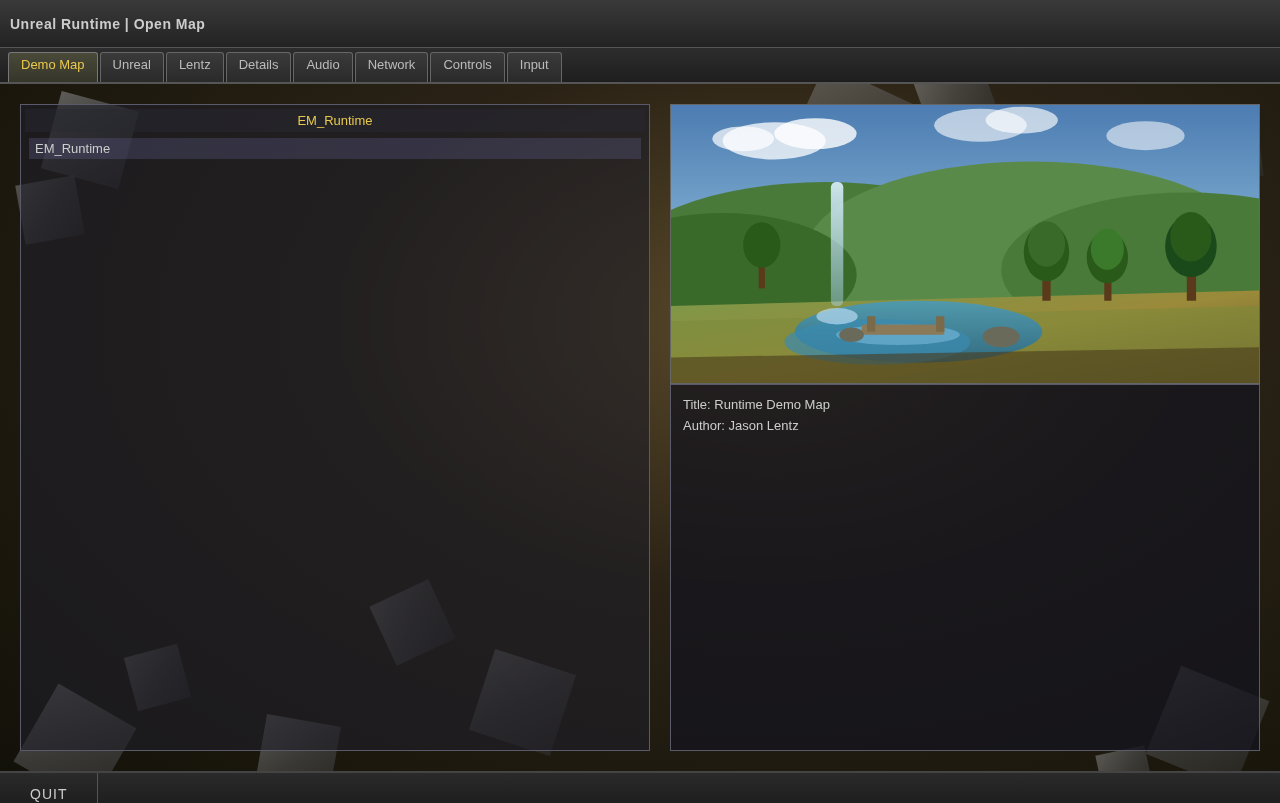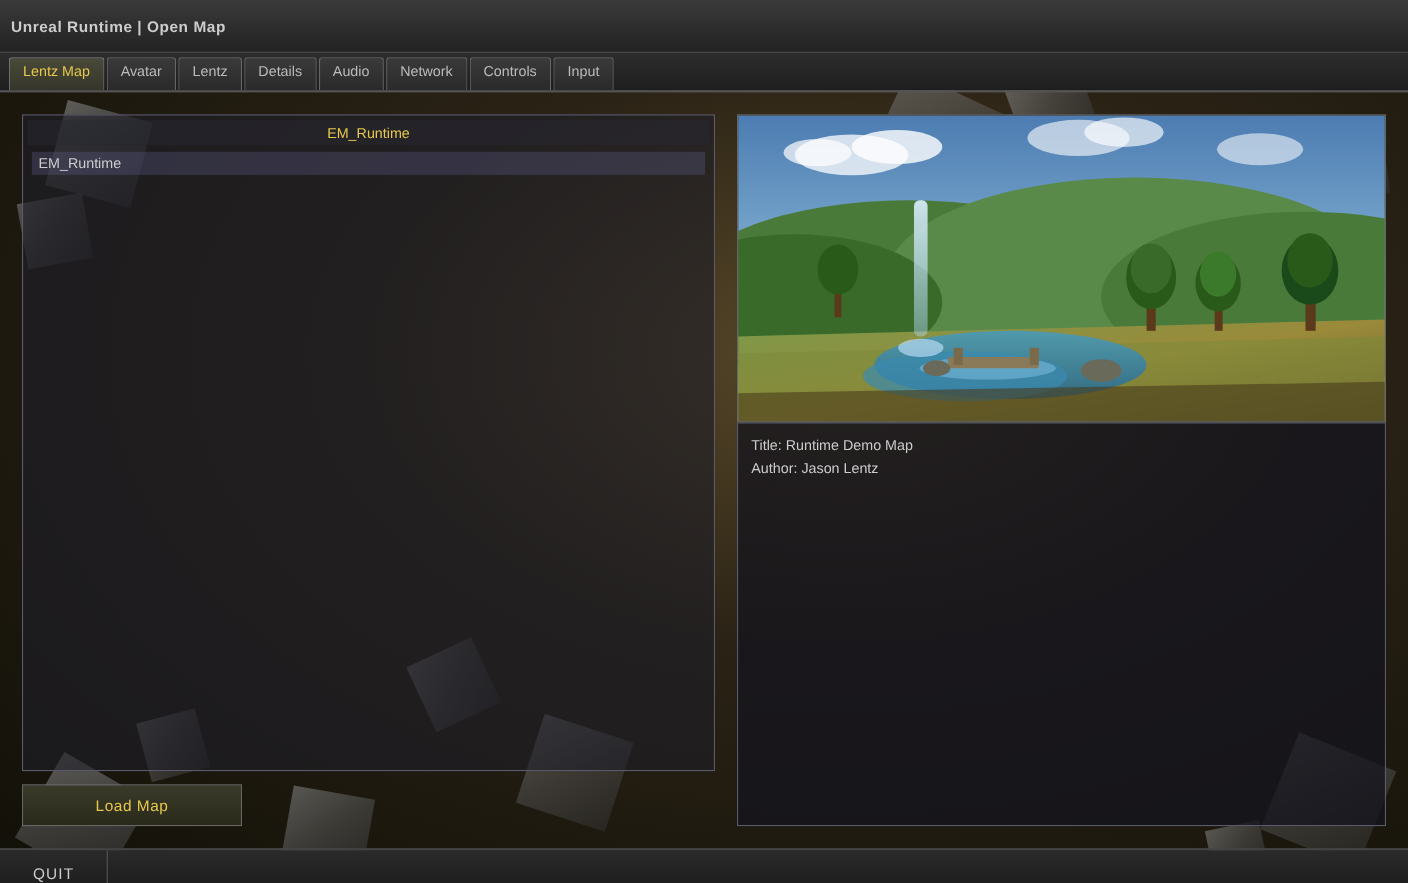--- a/index.html
+++ b/index.html
@@ -69,21 +69,20 @@
       position: relative;
       z-index: 5;
       display: flex;
       gap: 20px;
       padding: 20px;
       height: calc(803px - 36px - 36px - 44px);
     }
 
     .left-panel {
       display: flex;
-      flex-direction: column;
       gap: 12px;
       flex: 0 0 630px;
     }
 
     .map-list-container {
       border: 1px solid #5a5a6a;
       background: rgba(30, 30, 40, 0.6);
       flex: 1;
       padding: 4px;
       position: relative;
@@ -198,40 +197,39 @@
   <div class="cube" style="width:95px;height:95px;top:680px;left:1160px;transform:rotate(22deg);opacity:0.5;"></div>
   <div class="cube" style="width:60px;height:60px;top:120px;left:1200px;transform:rotate(-8deg);opacity:0.5;"></div>
   <div class="cube" style="width:80px;height:80px;top:160px;left:1100px;transform:rotate(35deg);opacity:0.45;"></div>
 </div>
 
 <div class="title-bar">
   <span>Unreal Runtime | Open Map</span>
 </div>
 
 <div class="tab-bar">
-  <div class="tab active">Lentz Map</div>
-  <div class="tab">Avatar</div>
+  <div class="tab active">Demo Map</div>
+  <div class="tab">Unreal</div>
   <div class="tab">Lentz</div>
   <div class="tab">Details</div>
   <div class="tab">Audio</div>
   <div class="tab">Network</div>
   <div class="tab">Controls</div>
   <div class="tab">Input</div>
 </div>
 
 <div class="main-content">
 
   <div class="left-panel">
     <div class="map-list-container">
       <div class="map-list-header">EM_Runtime</div>
       <div class="map-list-items">
         <div class="map-list-item selected">EM_Runtime</div>
       </div>
     </div>
-    <button class="load-map-btn">Load Map</button>
   </div>
 
   <div class="right-panel">
 
     <div class="map-preview">
       
       <svg width="100%" height="100%" viewBox="0 0 570 280" preserveAspectRatio="xMidYMid slice">
 
         <defs>
           <linearGradient id="skyGrad" x1="0" y1="0" x2="0" y2="1">

